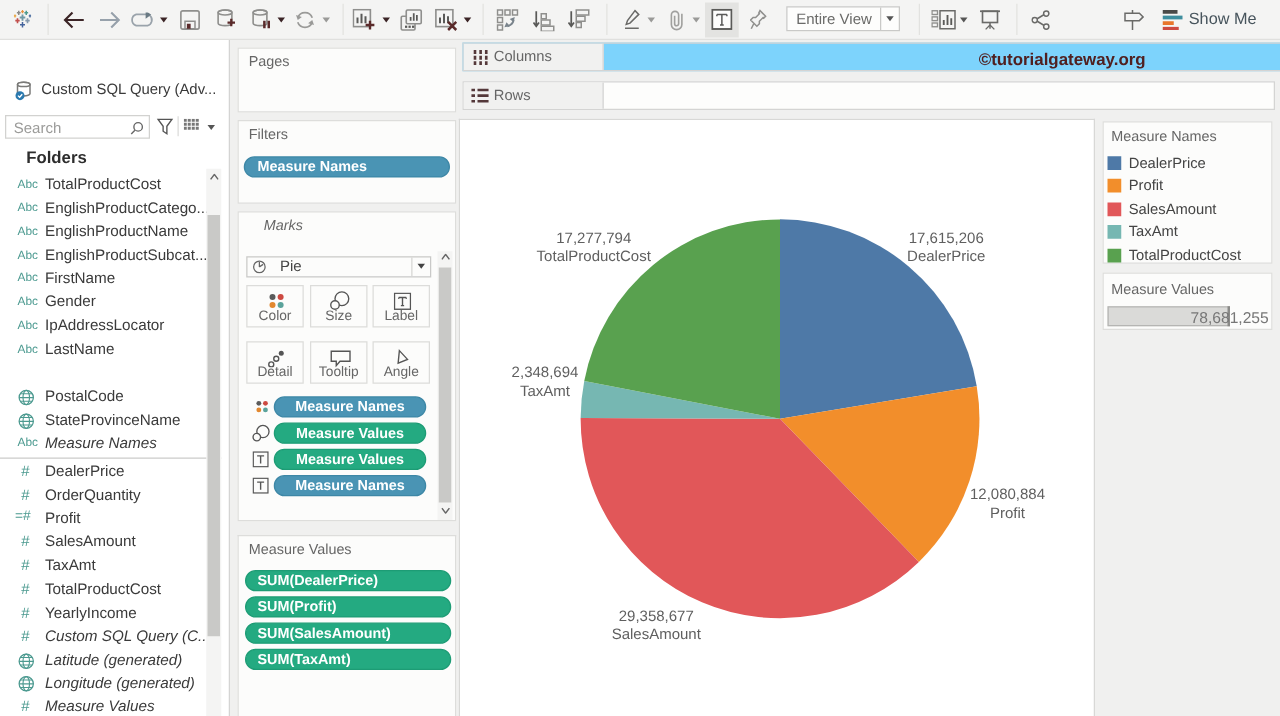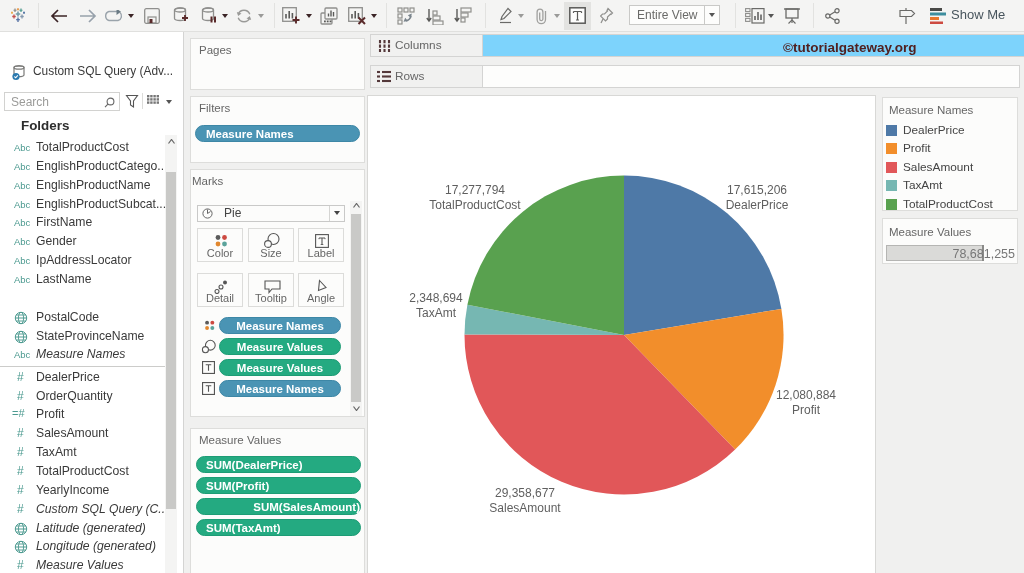--- a/index.html
+++ b/index.html
@@ -427,21 +427,21 @@
 <div class="card" style="left:190px;top:38px;width:175px;height:52px;">
   <div class="ctitle abs" style="left:8px;top:5px;">Pages</div>
 </div>
 
 <div class="card" style="left:190px;top:96px;width:175px;height:67px;">
   <div class="ctitle abs" style="left:8px;top:5px;">Filters</div>
   <div class="pill bluepill" style="left:4px;top:28px;width:165px;padding-left:10px;">Measure Names</div>
 </div>
 
 <div class="card" id="marks" style="left:190px;top:169px;width:175px;height:248px;">
-  <div class="ctitle abs" style="left:1px;top:5px;">Marks</div>
+  <div class="ctitle abs" style="left:20px;top:5px;font-style:italic;">Marks</div>
 
   <div class="abs" style="left:6px;top:35px;width:146px;height:15px;border:1px solid #c9c9c8;background:#fcfcfb;">
     <svg class="abs" style="left:4px;top:2px;" width="11" height="11" viewBox="0 0 11 11">
         <circle cx="5.5" cy="5.5" r="4.6" fill="none" stroke="#666" stroke-width="1"></circle>
         <path d="M5.5 5.5 L5.5 1.5 M5.5 5.5 L8.5 3.5" stroke="#666" stroke-width="1" fill="none"></path>
       </svg>
     <div class="abs" style="left:26px;top:0px;font-size:12px;color:#444;">Pie</div>
     <div class="abs" style="left:131px;top:0;width:1px;height:15px;background:#d5d5d3;"></div>
     <div class="abs" style="left:136px;top:5px;">
         <span class="caret" style="border-top-color:#444;"></span>
@@ -524,21 +524,21 @@
     <svg class="abs" style="left:2.5px;top:205px;" width="7" height="5" viewBox="0 0 7 5">
         <path d="M0.5 0.5 L3.5 4.5 L6.5 0.5" fill="none" stroke="#666" stroke-width="1.2"></path>
       </svg>
   </div>
 </div>
 
 <div class="card" style="left:190px;top:428px;width:175px;height:145px;border-bottom:none;">
   <div class="ctitle abs" style="left:8px;top:5px;">Measure Values</div>
   <div class="pill greenpill" style="left:5px;top:48px;width:165px;padding-left:9px;">SUM(Profit)</div>
   <div class="pill greenpill" style="left:5px;top:27px;width:165px;padding-left:9px;">SUM(DealerPrice)</div>
-  <div class="pill greenpill" style="left:5px;top:69px;width:165px;padding-left:9px;text-align:right;">SUM(SalesAmount)</div>
+  <div class="pill greenpill" style="left:5px;top:69px;width:165px;padding-left:9px;">SUM(SalesAmount)</div>
   <div class="pill greenpill" style="left:5px;top:90px;width:165px;padding-left:9px;">SUM(TaxAmt)</div>
 </div>
 
 <div class="abs" style="left:370px;top:34px;width:710px;height:23px;border:1px solid #d4d4d3;background:#7dd3fc;box-sizing:border-box;">
   <div class="abs" style="left:0;top:0;width:111px;height:21px;background:#f1f1f0;border-right:1px solid #d4d4d3;">
     <svg class="abs" style="left:7px;top:4px;" width="13" height="13" viewBox="0 0 13 13">
         <g stroke="#54383a" stroke-width="2.1" stroke-dasharray="3.2,1.3">
           <line x1="2" y1="1" x2="2" y2="13"></line>
           <line x1="6.5" y1="1" x2="6.5" y2="13"></line>
           <line x1="11" y1="1" x2="11" y2="13"></line>

